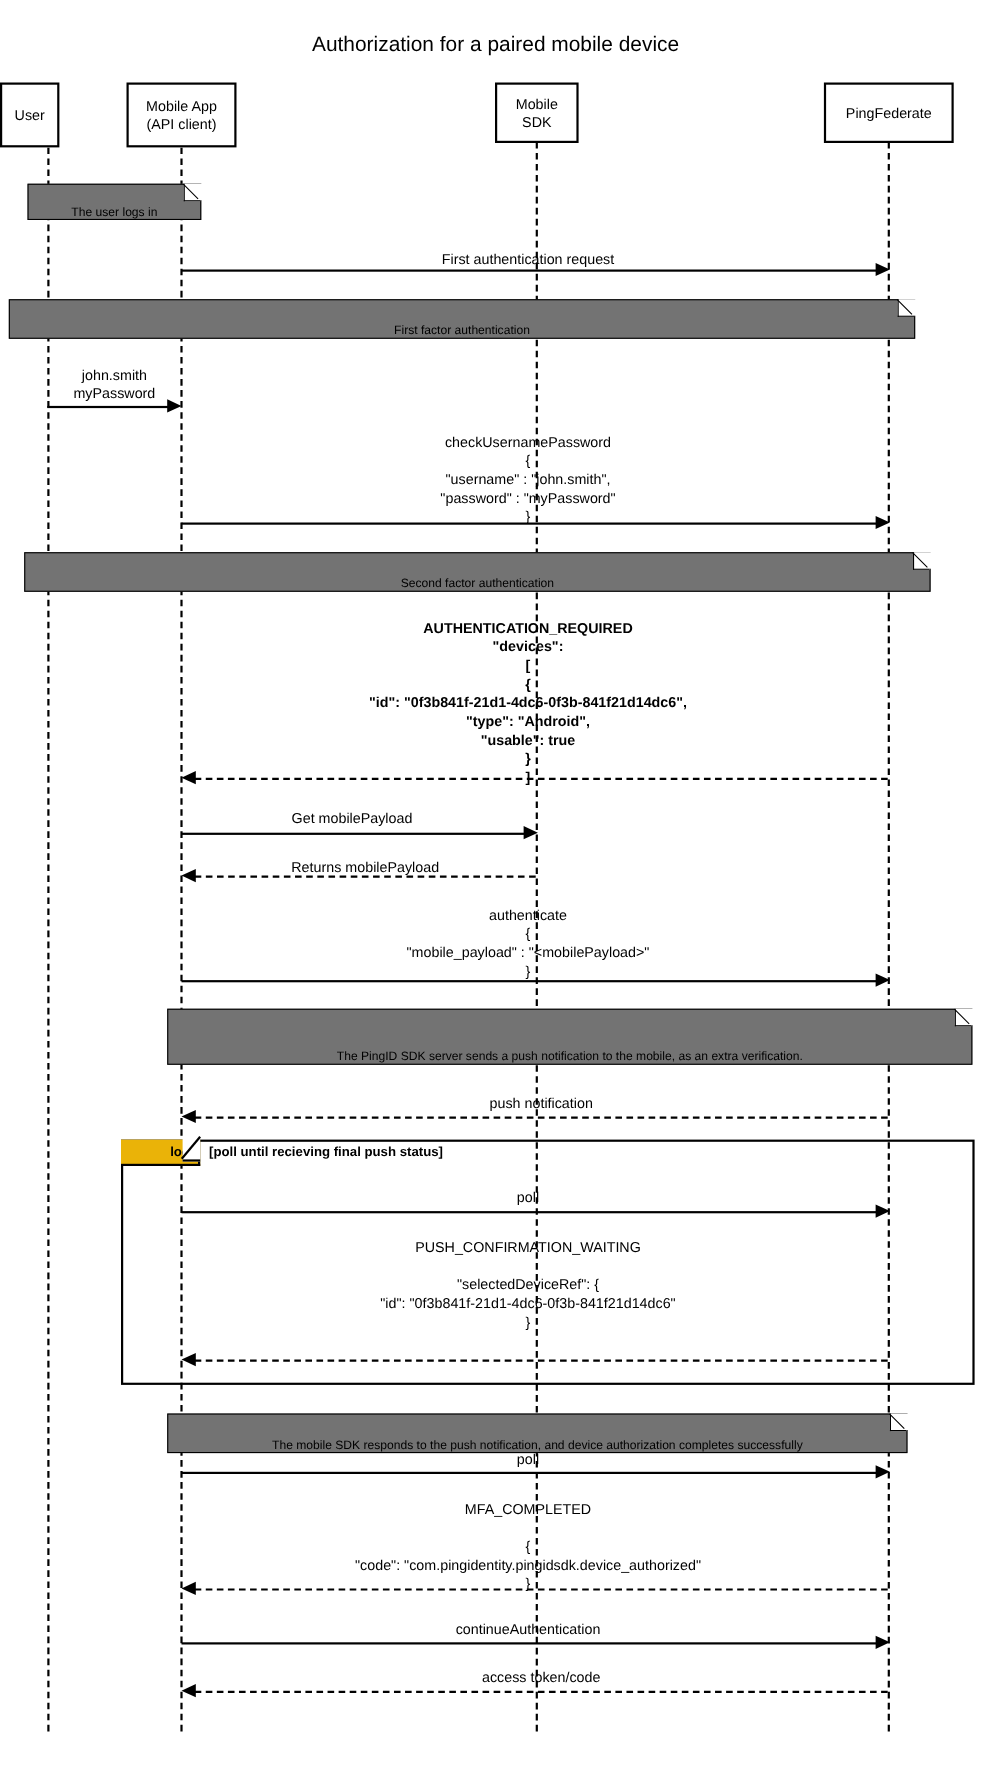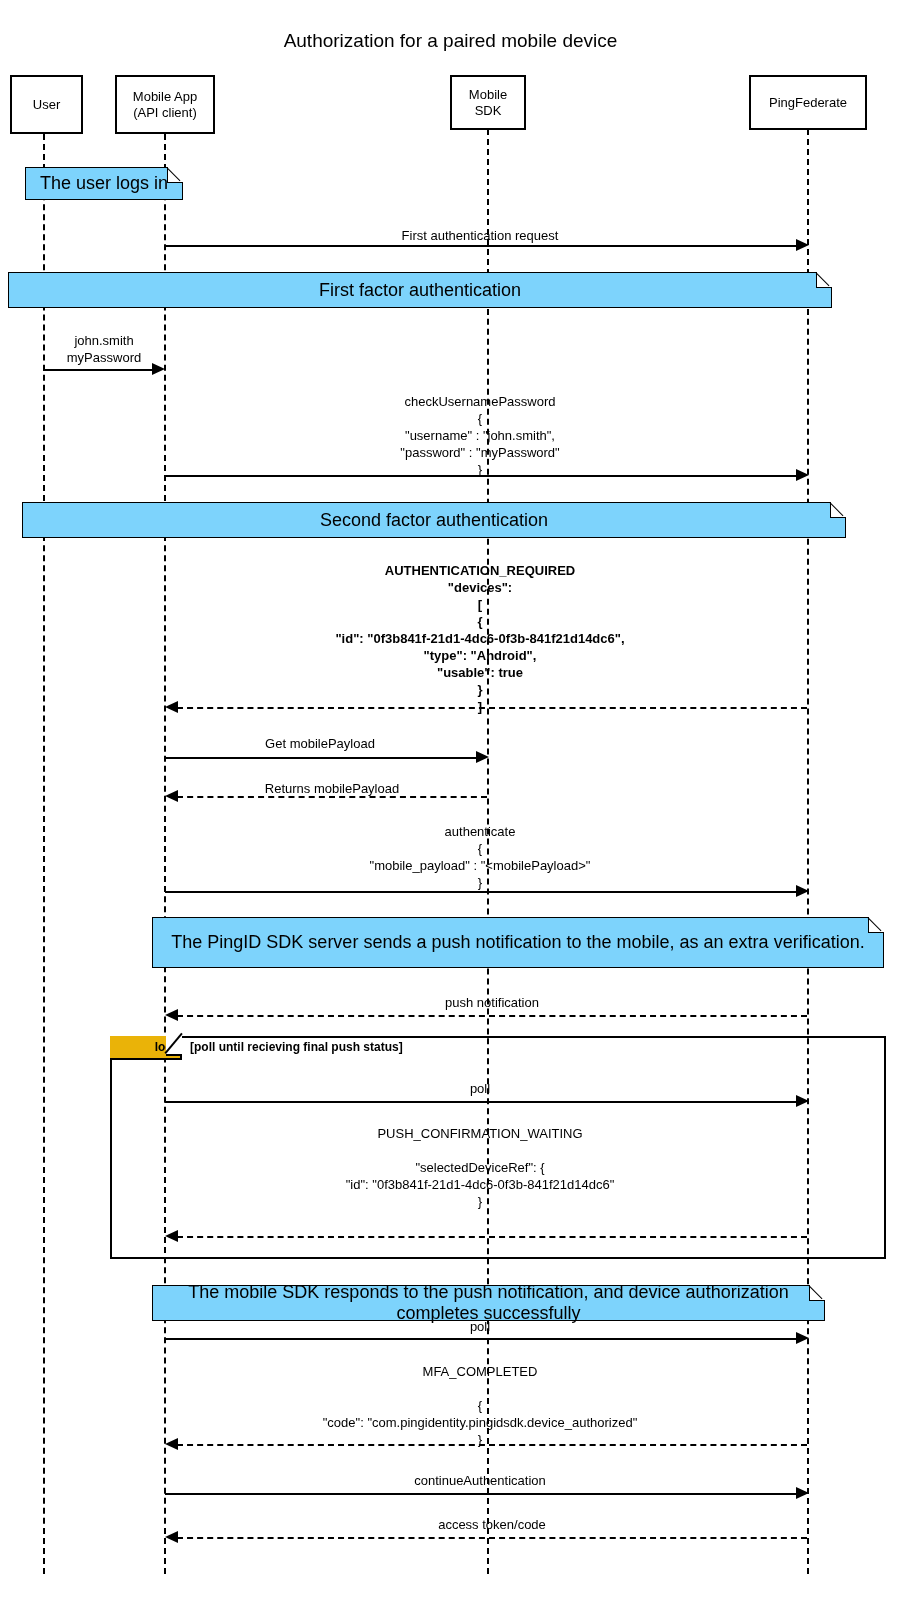--- a/index.html
+++ b/index.html
@@ -41,26 +41,26 @@
     line-height: 16px;
   }
   .lifeline {
     position: absolute;
     width: 0;
     border-left: 2px dashed #000;
   }
   .note {
     position: absolute;
     border: 1.5px solid #000;
-    background: #7dd3fc;
+    background: #737373;
     box-sizing: border-box;
     display: flex;
-    align-items: center;
+    align-items: flex-end;
     justify-content: center;
-    font-size: 18px;
+    font-size: 11px;
     text-align: center;
   }
   .note .fold {
     position: absolute;
     top: 0;
     right: 0;
     width: 14px;
     height: 14px;
     background: #fff;
     border-left: 1.5px solid #000;
@@ -177,21 +177,21 @@
 
 <div id="diagram-root">
 
   <div class="title">Authorization for a paired mobile device</div>
 
   <div class="lifeline" style="left:43px; top:110px; height:1440px;"></div>
   <div class="lifeline" style="left:164px; top:110px; height:1440px;"></div>
   <div class="lifeline" style="left:487px; top:105px; height:1445px;"></div>
   <div class="lifeline" style="left:807px; top:105px; height:1445px;"></div>
 
-  <div class="participant" style="left:10px; top:51px; width:73px; height:59px;">
+  <div class="participant" style="left:0; top:51px; width:54px; height:59px;">
     <span>User</span>
   </div>
   <div class="participant" style="left:115px; top:51px; width:100px; height:59px; white-space:pre-line;">
     <span>Mobile App
 (API client)</span>
   </div>
   <div class="participant" style="left:450px; top:51px; width:76px; height:55px; white-space:pre-line;">
     <span>Mobile
 SDK</span>
   </div>

